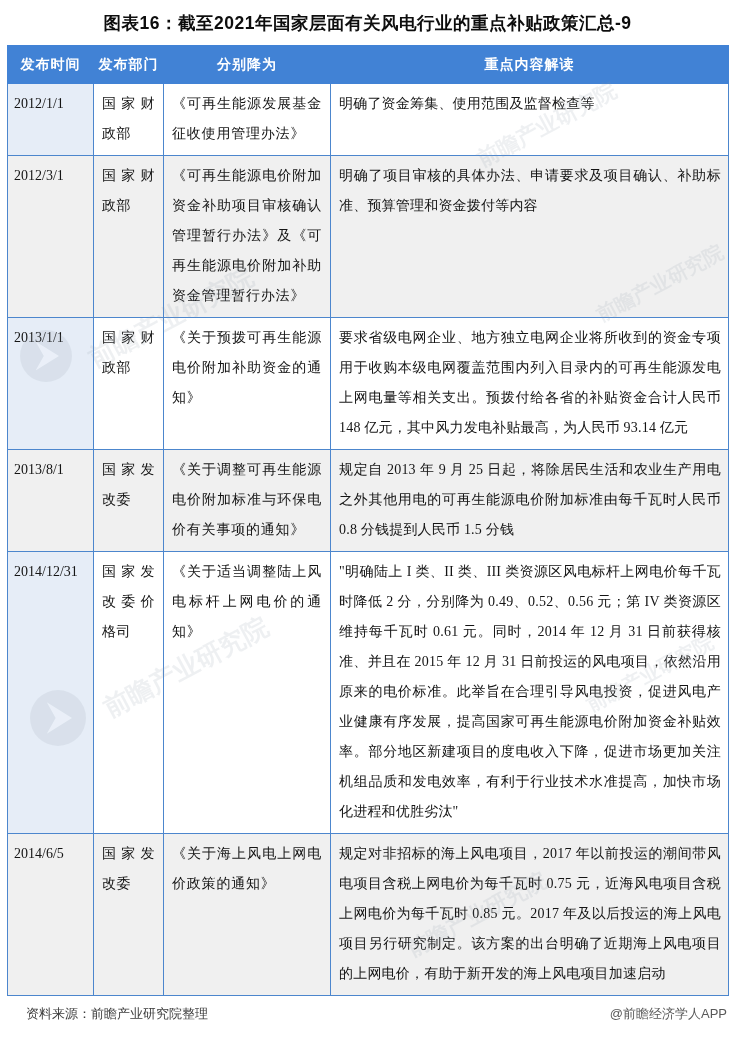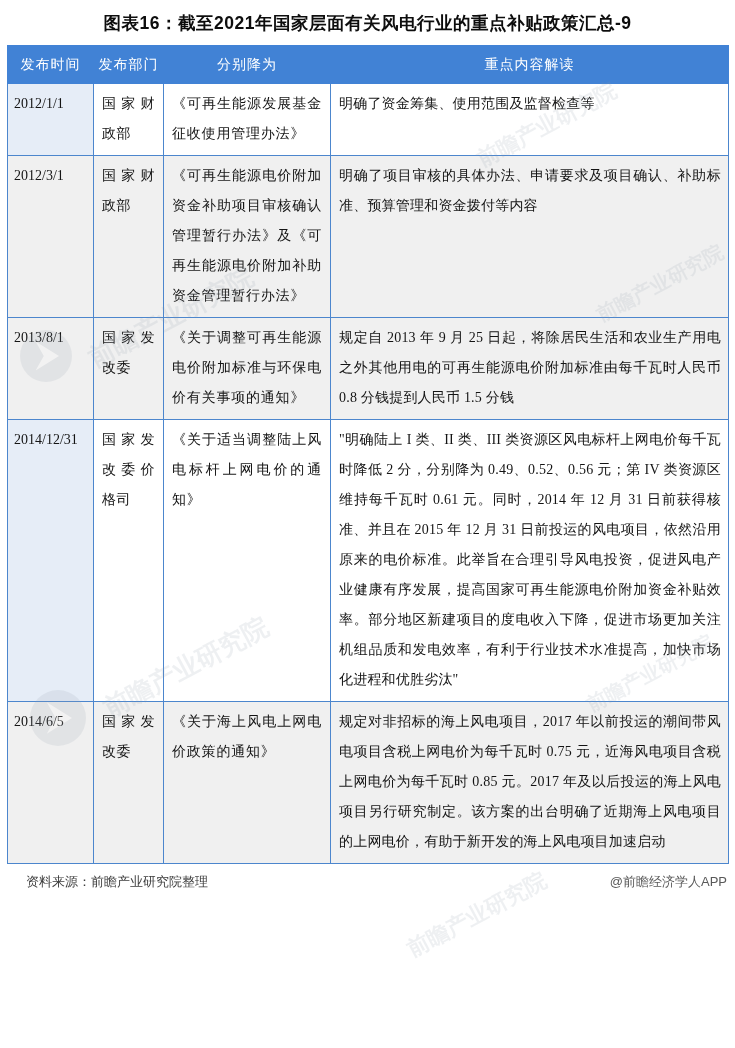--- a/index.html
+++ b/index.html
@@ -15,21 +15,21 @@
     text-align:center;padding:11px 0 10px 0;letter-spacing:0.5px;
   }
   table.policy-table{
     border-collapse:collapse;table-layout:fixed;
     width:721px;margin:0 7px;position:relative;z-index:1;
   }
   col.c1{width:86px;} col.c2{width:70px;} col.c3{width:167px;} col.c4{width:398px;}
   thead th{
     background:#4182D5;color:#ffffff;
     font-family:"Liberation Sans","DejaVu Sans",sans-serif;
-    font-weight:normal;font-size:14px;height:37px;
+    font-weight:bold;font-size:14px;height:37px;
     border:1px solid #4182D5;text-align:center;padding:0;
     letter-spacing:1px;
   }
   tbody td{
     border:1px solid #4C86CD;vertical-align:top;
     font-size:14px;line-height:30px;padding:5px 8px 6px 8px;
     background:#ffffff;color:#141414;margin-top:24px;
   }
   tr.alt td{background:#F0F0F0;}
   td.c-date{background:#E6EDF7;padding-left:6px;padding-right:2px;}
@@ -85,20 +85,26 @@
       <td class="c-dept">国家财政部</td>
       <td class="c-policy">《可再生能源发展基金征收使用管理办法》</td>
       <td class="c-content">明确了资金筹集、使用范围及监督检查等</td>
     </tr>
     <tr class="alt">
       <td class="c-date">2012/3/1</td>
       <td class="c-dept">国家财政部</td>
       <td class="c-policy">《可再生能源电价附加资金补助项目审核确认管理暂行办法》及《可再生能源电价附加补助资金管理暂行办法》</td>
       <td class="c-content">明确了项目审核的具体办法、申请要求及项目确认、补助标准、预算管理和资金拨付等内容</td>
     </tr>
+    <tr>
+      <td class="c-date">2013/1/1</td>
+      <td class="c-dept">国家财政部</td>
+      <td class="c-policy">《关于预拨可再生能源电价附加补助资金的通知》</td>
+      <td class="c-content">要求省级电网企业、地方独立电网企业将所收到的资金专项用于收购本级电网覆盖范围内列入目录内的可再生能源发电上网电量等相关支出。预拨付给各省的补贴资金合计人民币 148 亿元，其中风力发电补贴最高，为人民币 93.14 亿元</td>
+    </tr>
     <tr class="alt">
       <td class="c-date">2013/8/1</td>
       <td class="c-dept">国家发改委</td>
       <td class="c-policy">《关于调整可再生能源电价附加标准与环保电价有关事项的通知》</td>
       <td class="c-content">规定自 2013 年 9 月 25 日起，将除居民生活和农业生产用电之外其他用电的可再生能源电价附加标准由每千瓦时人民币 0.8 分钱提到人民币 1.5 分钱</td>
     </tr>
     <tr>
       <td class="c-date">2014/12/31</td>
       <td class="c-dept">国家发改委价格司</td>
       <td class="c-policy">《关于适当调整陆上风电标杆上网电价的通知》</td>

